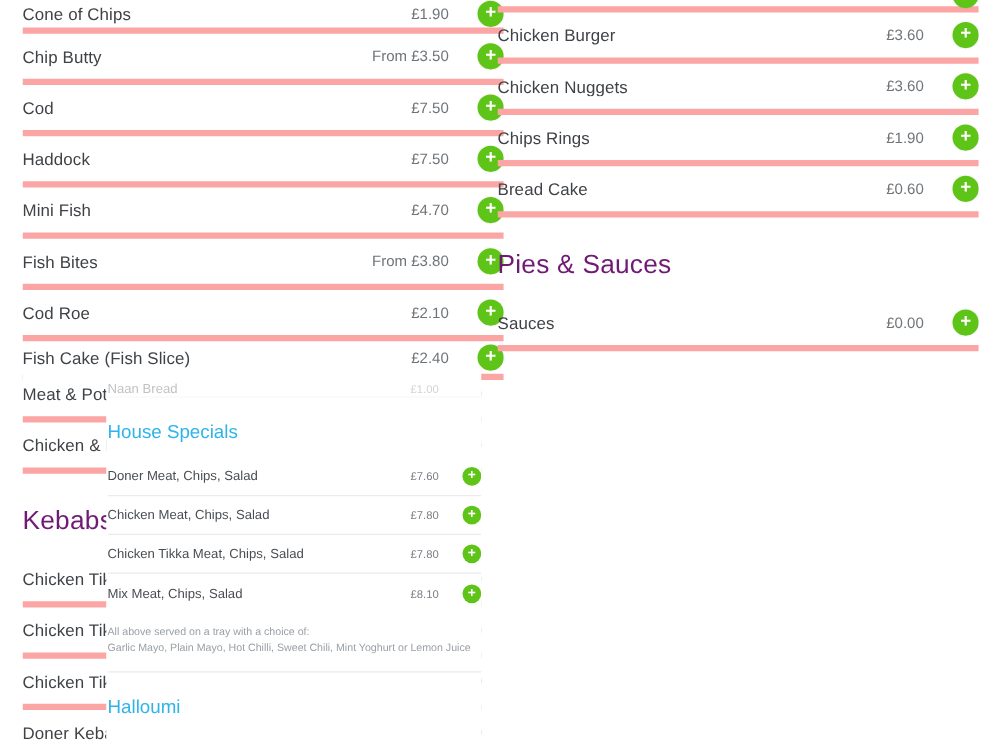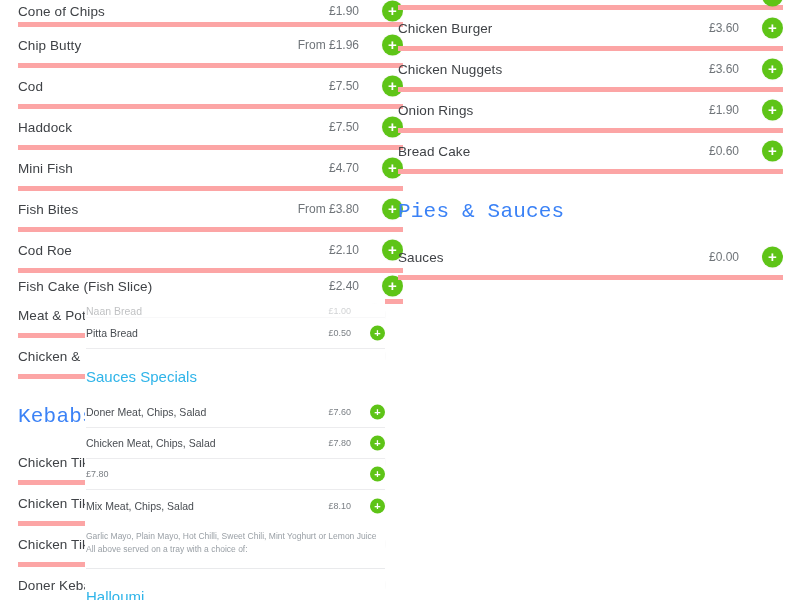--- a/index.html
+++ b/index.html
@@ -65,25 +65,24 @@
     text-align: center;
     font-weight: 700;
     cursor: pointer;
     box-shadow: 0 0 0 1px rgba(0,0,0,0.02);
   }
   .plus::before { content: "+"; }
 
   
   .section-head {
     font-size: 21px;
-    color: #3b82f6;
+    color: #701a75;
     font-weight: 400;
     padding: 26px 0 16px 0;
     letter-spacing: .2px;
-    font-family: Liberation Mono, monospace;
   }
   .rule {
     border: 0;
     border-top: 1px solid #e9eaec;
     margin: 0;
   }
 
   
   .overlay {
     position: absolute;
@@ -153,21 +152,21 @@
   <div class="col col-left">
 
     <div>
       <div class="row" style="height:27px;">
         <span class="name">Cone of Chips</span>
         <span class="price">£1.90</span>
         <span class="plus"></span>
       </div>
       <div class="row">
         <span class="name">Chip Butty</span>
-        <span class="price">From £1.96</span>
+        <span class="price">From £3.50</span>
         <span class="plus"></span>
       </div>
       <div class="row">
         <span class="name">Cod</span>
         <span class="price">£7.50</span>
         <span class="plus"></span>
       </div>
       <div class="row">
         <span class="name">Haddock</span>
         <span class="price">£7.50</span>
@@ -245,21 +244,21 @@
       <span class="name">Chicken Burger</span>
       <span class="price">£3.60</span>
       <span class="plus"></span>
     </div>
     <div class="row">
       <span class="name">Chicken Nuggets</span>
       <span class="price">£3.60</span>
       <span class="plus"></span>
     </div>
     <div class="row">
-      <span class="name">Onion Rings</span>
+      <span class="name">Chips Rings</span>
       <span class="price">£1.90</span>
       <span class="plus"></span>
     </div>
     <div class="row">
       <span class="name">Bread Cake</span>
       <span class="price">£0.60</span>
       <span class="plus"></span>
     </div>
 
     <div class="section-head">Pies &amp; Sauces</div>
@@ -272,51 +271,47 @@
 
   </div>
 
   <div class="overlay">
 
     <div class="ov-row" style="height:14px; opacity:.35;">
       <span class="name">Naan Bread</span>
       <span class="price">£1.00</span>
     </div>
 
-    <div class="ov-row">
-      <span class="name">Pitta Bread</span>
-      <span class="price">£0.50</span>
-      <span class="ov-plus"></span>
-    </div>
-
-    <div class="ov-head">Sauces Specials</div>
+
+    <div class="ov-head">House Specials</div>
 
     <div class="ov-row">
       <span class="name">Doner Meat, Chips, Salad</span>
       <span class="price">£7.60</span>
       <span class="ov-plus"></span>
     </div>
     <div class="ov-row">
       <span class="name">Chicken Meat, Chips, Salad</span>
       <span class="price">£7.80</span>
       <span class="ov-plus"></span>
     </div>
     <div class="ov-row">
+      <span class="name">Chicken Tikka Meat, Chips, Salad</span>
       <span class="price">£7.80</span>
       <span class="ov-plus"></span>
     </div>
     <div class="ov-row" style="border-bottom:0;">
       <span class="name">Mix Meat, Chips, Salad</span>
       <span class="price">£8.10</span>
       <span class="ov-plus"></span>
     </div>
 
     <div class="ov-note">
+      <div>All above served on a tray with a choice of:</div>
       <div>Garlic Mayo, Plain Mayo, Hot Chilli, Sweet Chili, Mint Yoghurt or Lemon Juice</div>
-      <div>All above served on a tray with a choice of:</div>
     </div>
 
     <hr class="rule">
 
     <div class="ov-head">Halloumi</div>
 
   </div>
 
 </div>
 

